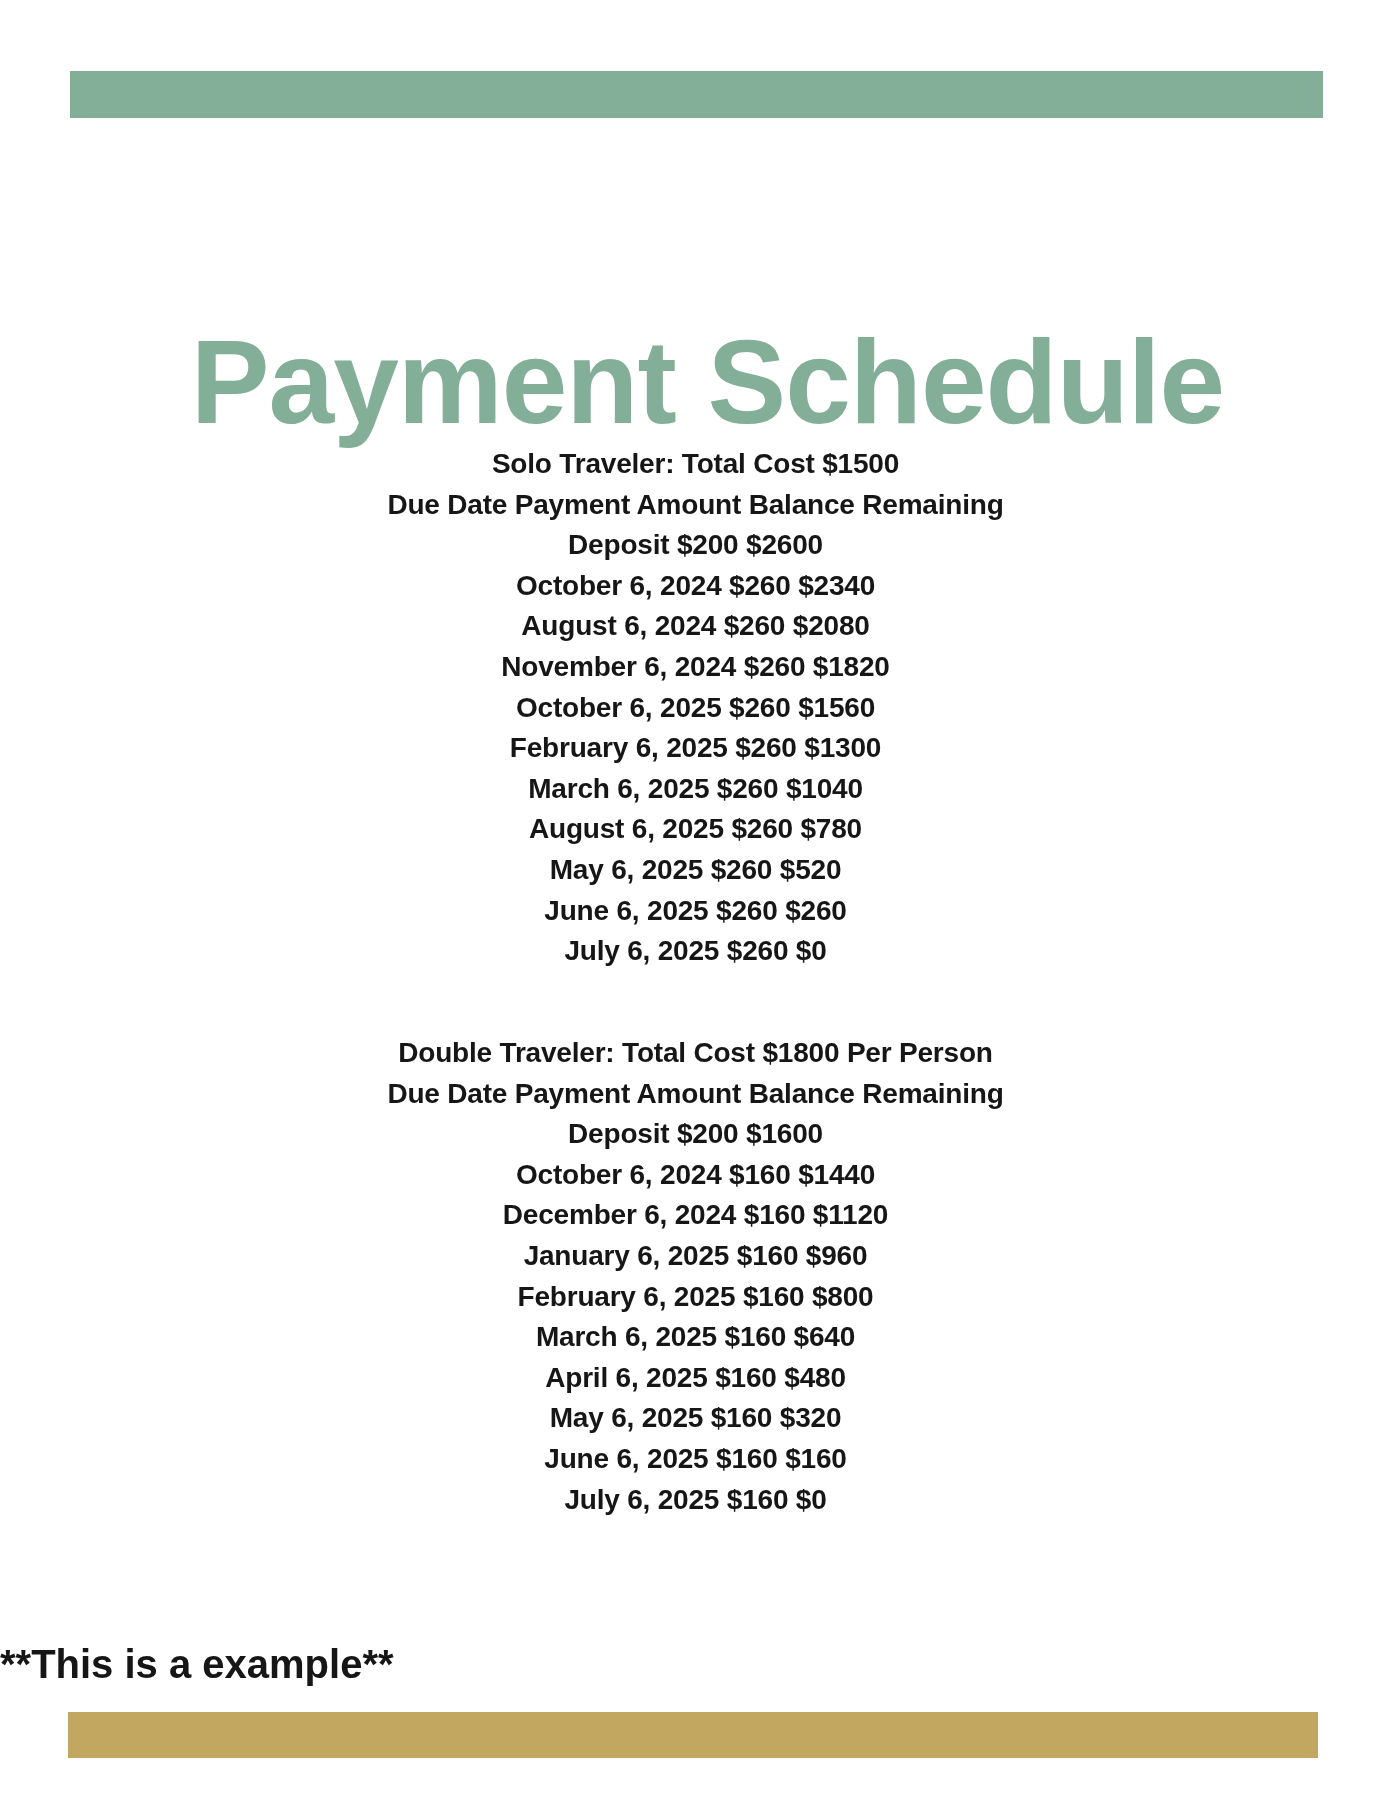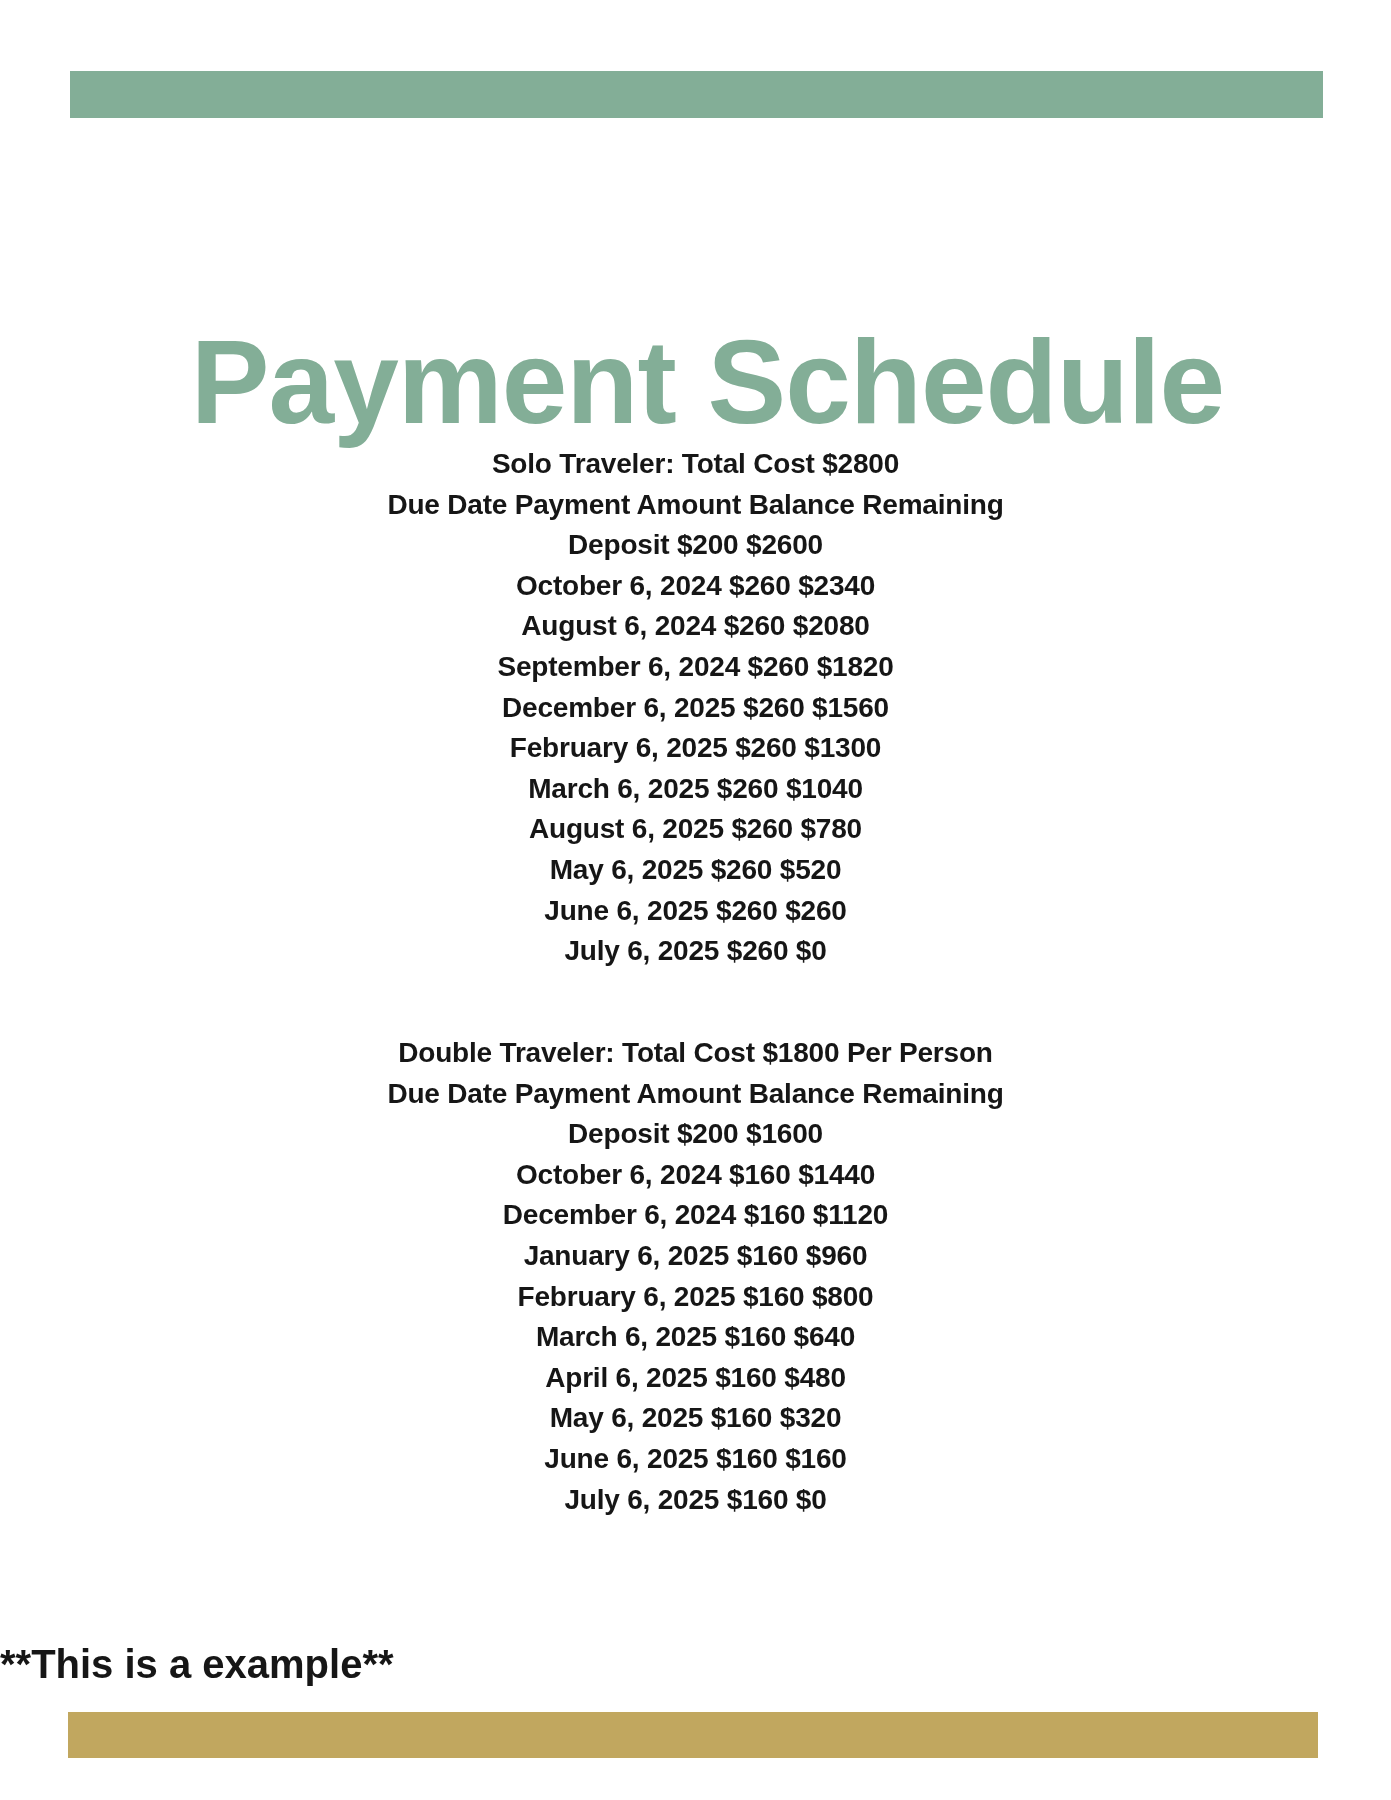--- a/index.html
+++ b/index.html
@@ -67,27 +67,27 @@
 </head>
 <body>
 
 <div class="page">
 
   <div class="accent-bar top"></div>
 
   <h1 class="title">Payment Schedule</h1>
 
   <div class="schedule solo">
-    <div>Solo Traveler: Total Cost $2800</div>
+    <div>Solo Traveler: Total Cost $1500</div>
     <div>Due Date Payment Amount Balance Remaining</div>
     <div>Deposit $200 $2600</div>
     <div>October 6, 2024 $260 $2340</div>
     <div>August 6, 2024 $260 $2080</div>
-    <div>September 6, 2024 $260 $1820</div>
-    <div>December 6, 2025 $260 $1560</div>
+    <div>November 6, 2024 $260 $1820</div>
+    <div>October 6, 2025 $260 $1560</div>
     <div>February 6, 2025 $260 $1300</div>
     <div>March 6, 2025 $260 $1040</div>
     <div>August 6, 2025 $260 $780</div>
     <div>May 6, 2025 $260 $520</div>
     <div>June 6, 2025 $260 $260</div>
     <div>July 6, 2025 $260 $0</div>
   </div>
 
   <div class="schedule double">
     <div>Double Traveler: Total Cost $1800 Per Person</div>

